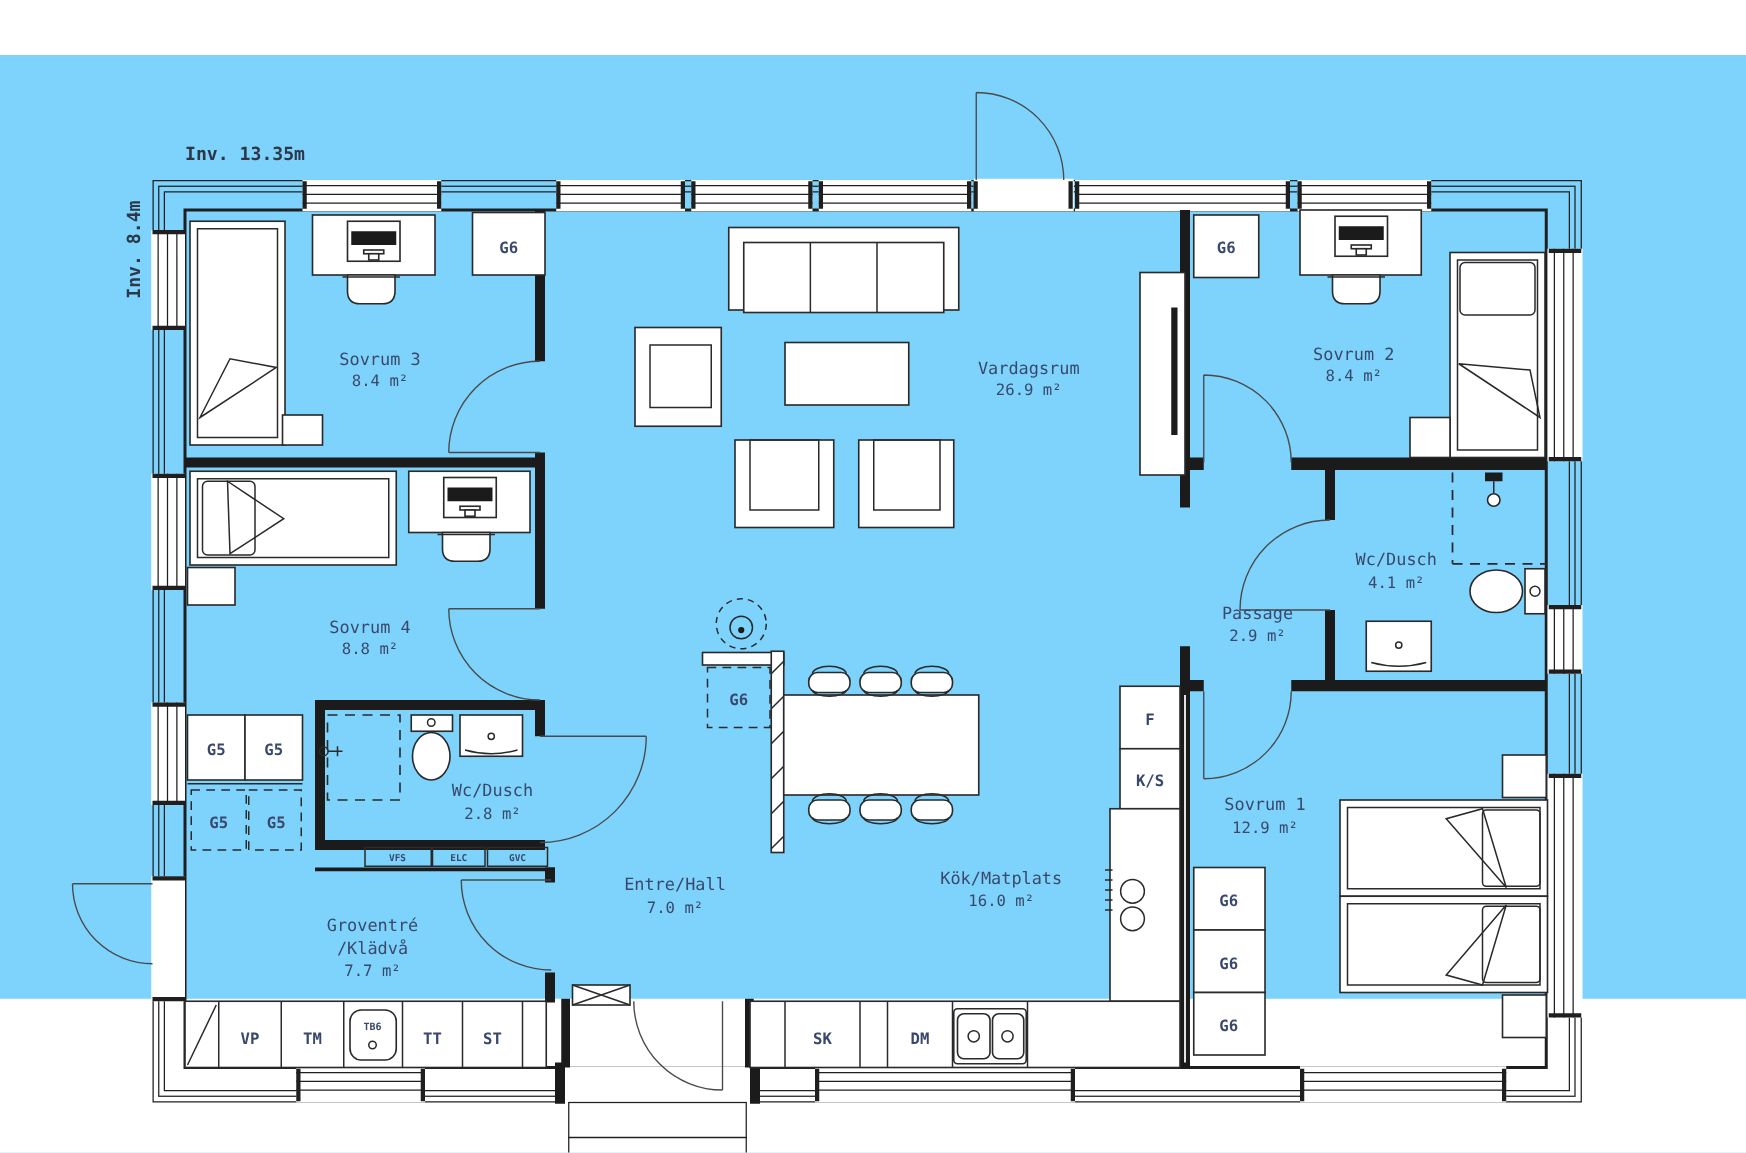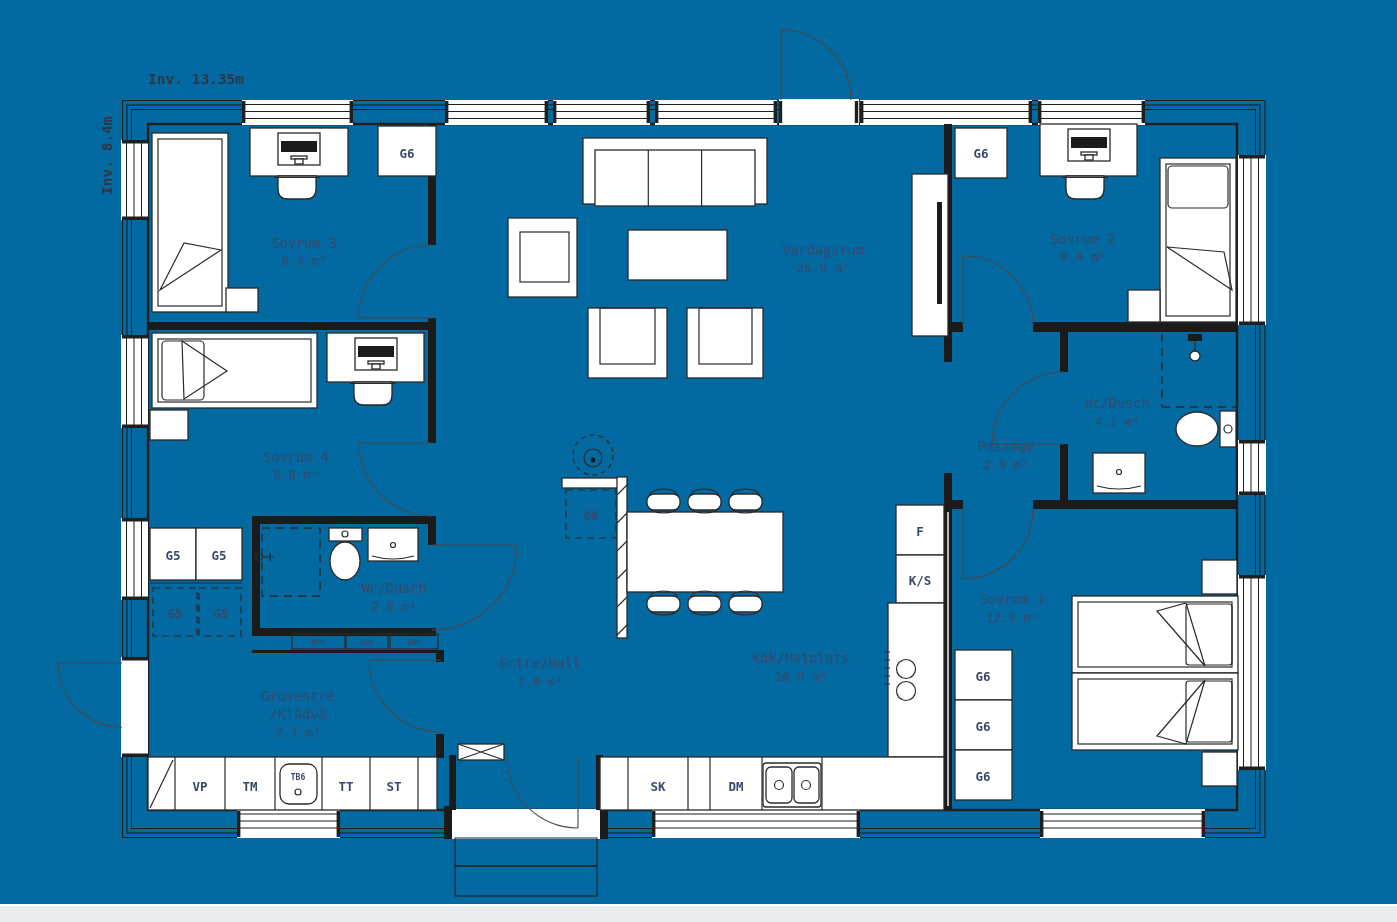--- a/index.html
+++ b/index.html
@@ -1,16 +1,16 @@
 <!DOCTYPE html>
 <html><head>
 <meta charset="utf-8">
 <style>
   html,body{margin:0;padding:0;background:#ffffff;width:1397px;height:922px;overflow:hidden;}
-  #stage{position:relative;width:1397px;height:904px;background:#0369a1;}
+  #stage{position:relative;width:1397px;height:755px;background:#7dd3fc;margin-top:44px;}
   svg{position:absolute;left:0;top:0;}
   svg text{font-family:"DejaVu Sans Mono","Liberation Mono",monospace;fill:#39486b;text-anchor:middle;}
   .room{font-size:13.5px;letter-spacing:0px;}
   .area{font-size:12.5px;}
   .code{font-size:12.5px;font-weight:bold;}
   .code-sm{font-size:8px;font-weight:bold;}
   .code-xs{font-size:7.5px;font-weight:bold;}
   .dim{font-size:14.5px;font-weight:bold;fill:#2e3748;text-anchor:start;}
   .wl{stroke:#1f1f1f;fill:none;stroke-width:1;}
   .wl2{stroke:#1f1f1f;fill:none;stroke-width:2.4;}

